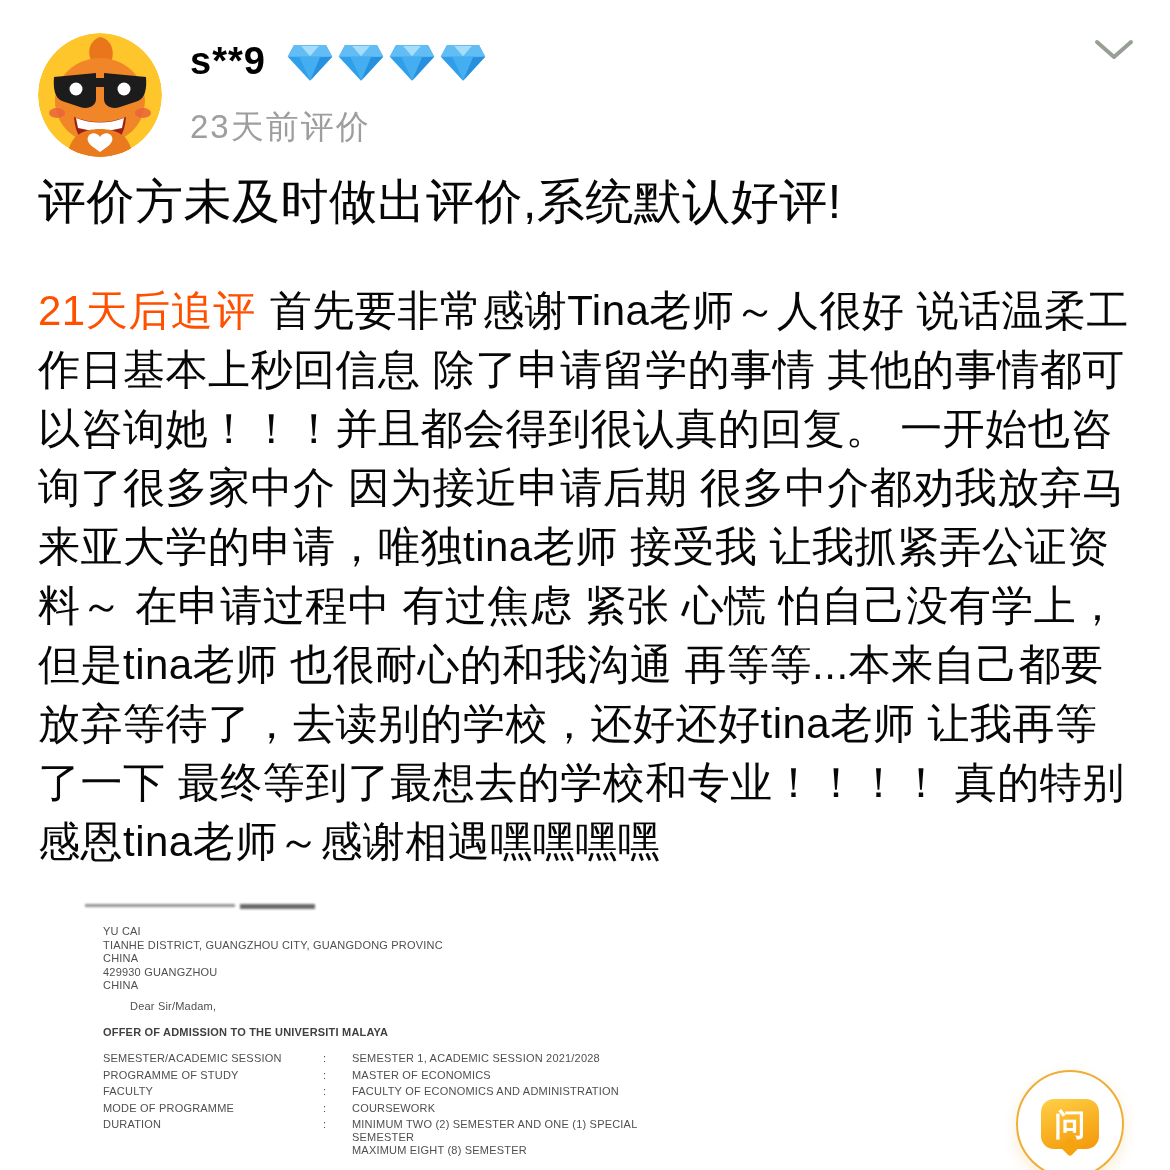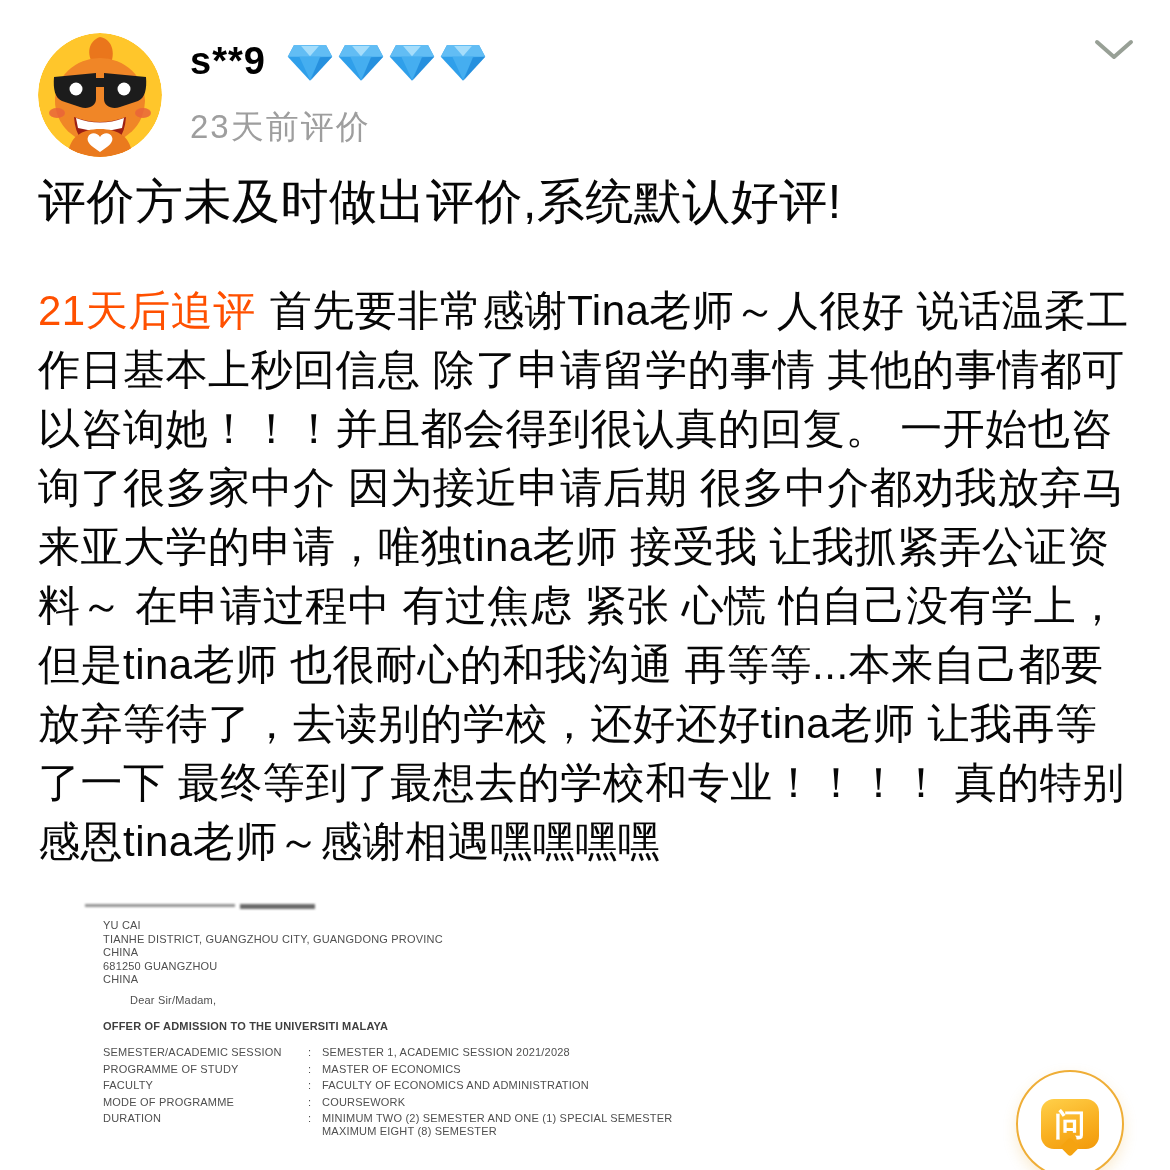--- a/index.html
+++ b/index.html
@@ -37,27 +37,27 @@
   .letter{
     margin-top:28px;margin-left:47px;width:605px;
     font-size:11px;line-height:13px;color:#4f4f4f;
     filter:blur(0.4px);letter-spacing:0.2px;cursor:pointer;
   }
   .scribble{height:14px;position:relative;}
   .scribble i{position:absolute;top:5px;display:block;background:#5a5a5a;filter:blur(1.2px);}
   .scribble .s1{left:0;width:150px;height:3px;opacity:.65;}
   .scribble .s2{left:155px;width:75px;height:5px;opacity:.9;}
   .letter-text{padding-left:18px;}
-  .addr{margin-top:6px;}
+  .addr{margin-top:12px;}
   .addr div{margin-bottom:0.5px;}
   .salutation{margin-top:8px;padding-left:27px;}
   .subject{margin-top:13px;font-weight:700;color:#3f3f3f;}
   .intro{margin-top:12px;width:592px;}
   .details{margin-top:13px;}
-  .detail-row{display:flex;margin-bottom:3.5px;}
+  .detail-row{display:flex;margin-bottom:3.5px;gap:15px;}
   .detail-row .lbl{flex:0 0 205px;}
   .detail-row .col{flex:0 0 14px;}
   .detail-row .val{flex:1;white-space:pre-line;}
 
   
   .ask-btn{
     position:absolute;left:1016px;top:1070px;width:104px;height:104px;
     border-radius:50%;background:#fff;border:2px solid #efae37;
     box-shadow:0 6px 14px rgba(234,170,50,.22);
     display:flex;align-items:center;justify-content:center;cursor:pointer;
@@ -159,21 +159,21 @@
   <div class="letter">
     <div class="scribble">
         <i class="s1"></i>
         <i class="s2"></i>
       </div>
     <div class="letter-text">
       <div class="addr">
           <div>YU CAI</div>
           <div>TIANHE DISTRICT, GUANGZHOU CITY, GUANGDONG PROVINC</div>
           <div>CHINA</div>
-          <div>681250 GUANGZHOU</div>
+          <div>429930 GUANGZHOU</div>
           <div>CHINA</div>
         </div>
       <div class="salutation">Dear Sir/Madam,</div>
       <div class="subject">OFFER OF ADMISSION TO THE UNIVERSITI MALAYA</div>
       <div class="details">
           <div class="detail-row">
             <span class="lbl">SEMESTER/ACADEMIC SESSION</span>
             <span class="col">:</span>
             <span class="val">SEMESTER 1, ACADEMIC SESSION 2021/2028</span>
           </div>

